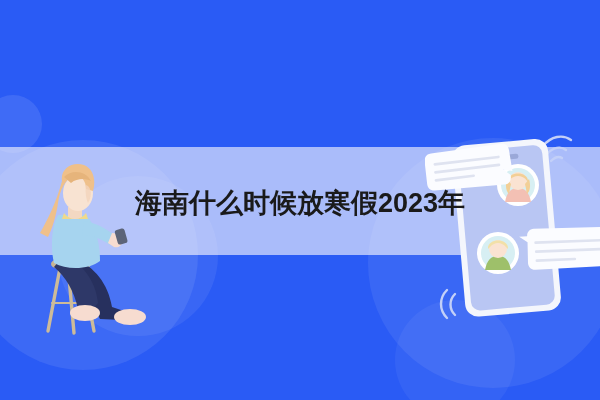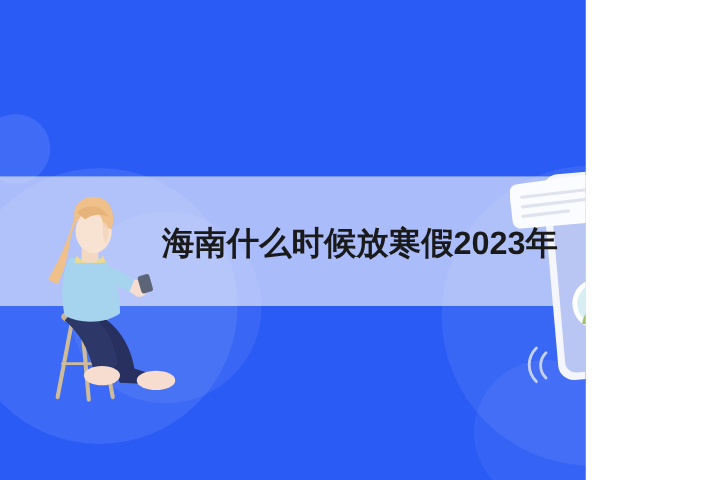--- a/index.html
+++ b/index.html
@@ -2,21 +2,21 @@
 <html><head>
 <meta charset="utf-8">
 <style>
   html, body {
     margin: 0;
     padding: 0;
     background: #ffffff;
   }
   #stage {
     position: relative;
-    width: 488px;
+    width: 600px;
     height: 400px;
     overflow: hidden;
     background: #2a5bf5;
     font-family: "Liberation Sans", "DejaVu Sans", sans-serif;
   }
 
   
   .bg-base {
     position: absolute;
     inset: 0;

